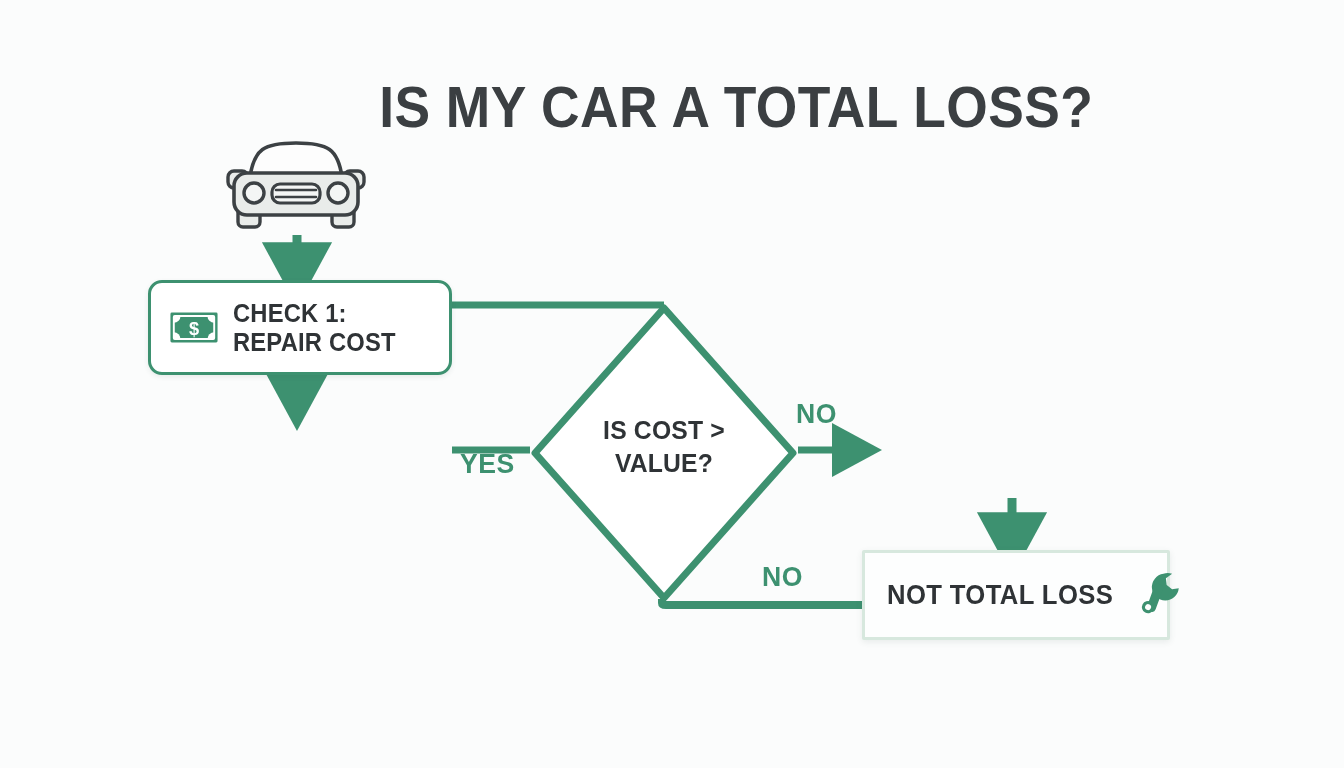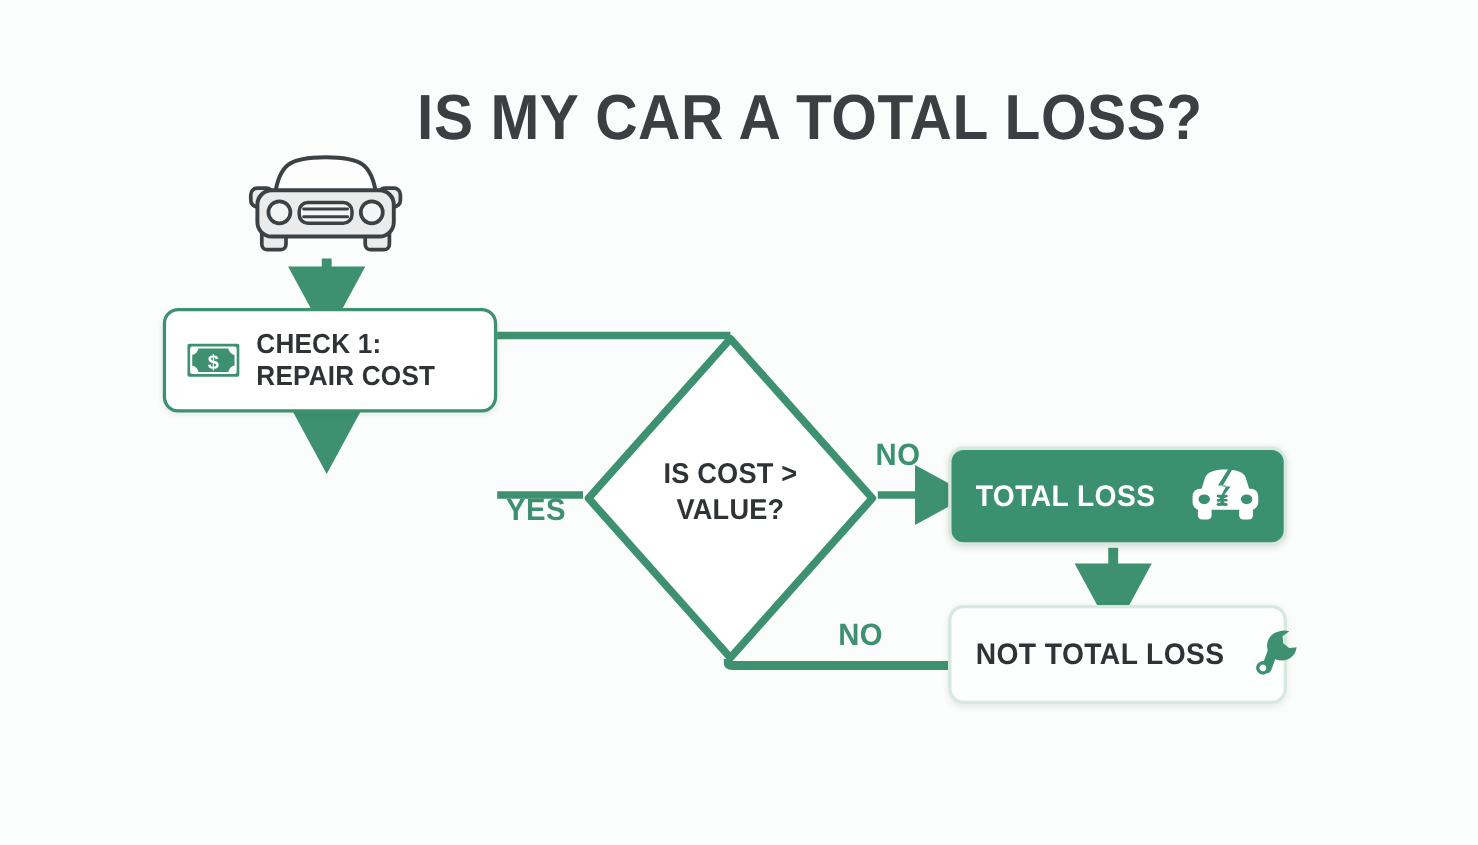--- a/index.html
+++ b/index.html
@@ -109,21 +109,21 @@
     color: #ffffff;
     letter-spacing: 0.4px;
     transform: scaleX(0.95);
     transform-origin: left center;
     white-space: nowrap;
   }
   #box-not-total-loss {
     left: 862px; top: 547px; width: 308px; height: 90px;
     background: #fdfefe;
     border: 3px solid #d7e8de;
-    border-radius: 14px;
+    border-radius: 2px;
     box-shadow: 0 2px 6px rgba(60,90,75,0.10);
     justify-content: space-between;
     padding: 0 14px 0 22px;
   }
   #box-not-total-loss .term-label {
     font-size: 27px;
     font-weight: bold;
     color: #2f3336;
     letter-spacing: 0.4px;
     transform: scaleX(0.95);
@@ -253,45 +253,20 @@
   </svg>
   <div class="diamond-text">
     <span>IS COST &gt;</span><br>
     <span>VALUE?</span>
   </div>
 
   <div class="edge-label" id="label-yes">YES</div>
   <div class="edge-label" id="label-no-top">NO</div>
   <div class="edge-label" id="label-no-bottom">NO</div>
 
-  <div class="node-box" id="box-total-loss">
-    <span class="term-label">TOTAL LOSS</span>
-    <span class="term-icon">
-      <svg viewBox="0 0 70 54" width="68" height="52" xmlns="http://www.w3.org/2000/svg">
-        <g fill="#ffffff">
-
-          <path d="M16,9 C19,4 25,2 35,2 C45,2 51,4 54,9 L58,22 L12,22 Z"></path>
-
-          <rect x="4" y="20" width="62" height="20" rx="7"></rect>
-
-          <rect x="9" y="37" width="13" height="12" rx="4"></rect>
-          <rect x="48" y="37" width="13" height="12" rx="4"></rect>
-        </g>
-
-        <path d="M38,1 L28,17 L36,17 L26,36 L40,18 L32,18 L42,1 Z" fill="#3a9070"></path>
-
-        <ellipse cx="15" cy="30" rx="5.4" ry="4.6" fill="#3a9070"></ellipse>
-        <ellipse cx="55" cy="30" rx="5.4" ry="4.6" fill="#3a9070"></ellipse>
-
-        <path d="M28,27 h8 M28,31 h8 M28,35 h8" stroke="#3a9070" stroke-width="2.4" stroke-linecap="round"></path>
-        <path d="M28,27 a4,4 0 0,1 0,8" fill="none" stroke="#3a9070" stroke-width="2.4"></path>
-        <path d="M36,27 a4,4 0 0,0 0,8" fill="none" stroke="#3a9070" stroke-width="2.4"></path>
-      </svg>
-    </span>
-  </div>
 
   <div class="node-box" id="box-not-total-loss">
     <span class="term-label">NOT TOTAL LOSS</span>
     <span class="term-icon">
       <svg viewBox="0 0 52 52" width="50" height="50" xmlns="http://www.w3.org/2000/svg">
         <g transform="rotate(28 26 26)">
           <path d="M31,2 A14,14 0 1,0 45,19 L38,19 L33,14 L33,7 L40,3.2 A14,14 0 0,0 31,2 Z" fill="#3d9170" transform="translate(-4,-1) rotate(-35 33 17)"></path>
           <rect x="18" y="16" width="9.5" height="30" rx="4" fill="#3d9170" transform="rotate(-8 23 31)"></rect>
           <circle cx="21" cy="43" r="6.4" fill="#3d9170"></circle>
           <circle cx="21" cy="43" r="3.1" fill="#fdfefe"></circle>

